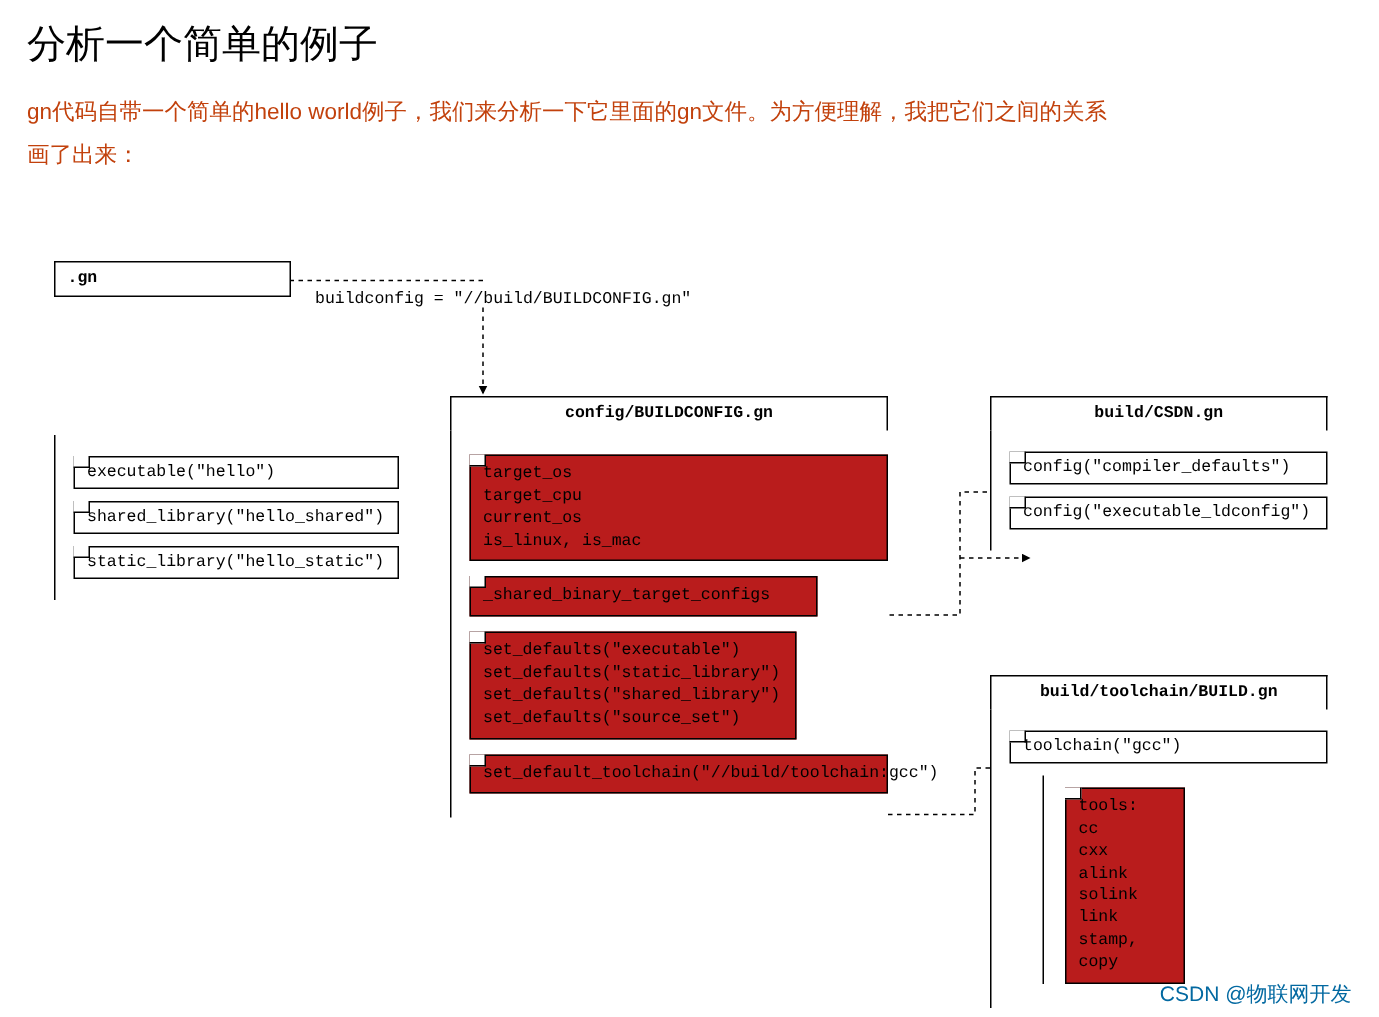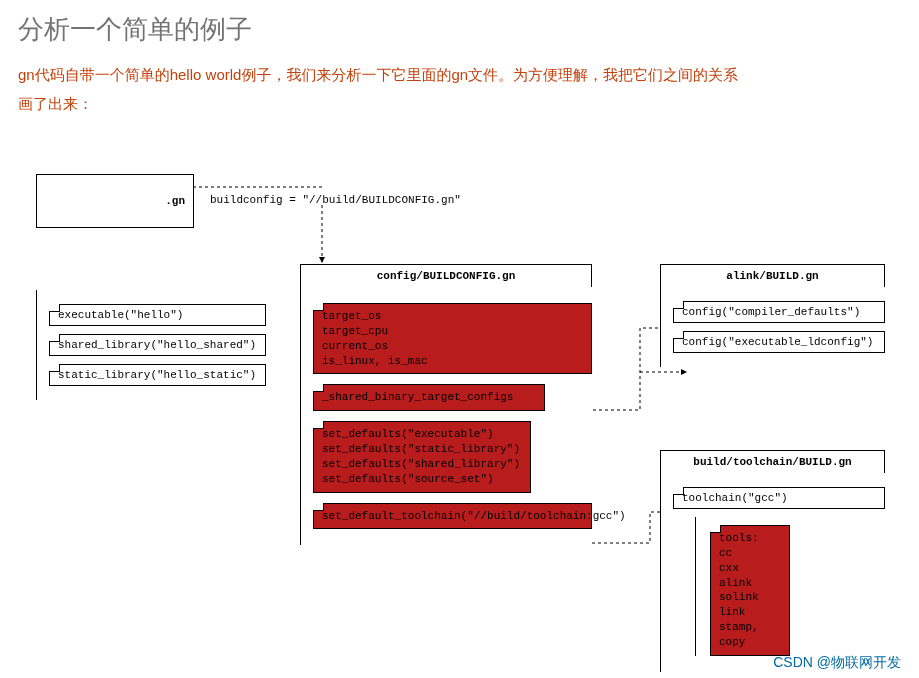--- a/index.html
+++ b/index.html
@@ -7,21 +7,21 @@
     margin: 0;
     padding: 0;
     font-family: "Microsoft YaHei", "PingFang SC", sans-serif;
     background: #fff;
     width: 919px;
     height: 678px;
     position: relative;
   }
   .title {
     font-size: 26px;
-    color: #737373;
+    color: #000000;
     padding: 12px 18px 0 18px;
     font-weight: 400;
   }
   .para {
     font-size: 15px;
     color: #c2410c;
     padding: 14px 18px 0 18px;
     line-height: 1.9;
     max-width: 760px;
   }
@@ -32,22 +32,22 @@
     width: 919px;
     height: 520px;
     font-family: "Consolas", "Courier New", monospace;
     font-size: 11px;
     color: #000;
   }
   .box {
     position: absolute;
     border: 1.5px solid #000;
     background: #fff;
-    text-align: right;
-    padding: 20px 8px;
+    text-align: left;
+    padding: 5px 8px;
     font-weight: bold;
   }
   .nodebox {
     position: absolute;
     background: #fff;
   }
   .nodehdr {
     border: 1.5px solid #000;
     border-bottom: none;
     text-align: center;
@@ -149,21 +149,21 @@
       <div class="codeitem notch" style="width:232px;">_shared_binary_target_configs</div>
       <div class="codeitem notch" style="width:218px;">set_defaults("executable")
 set_defaults("static_library")
 set_defaults("shared_library")
 set_defaults("source_set")</div>
       <div class="codeitem notch">set_default_toolchain("//build/toolchain:gcc")</div>
     </div>
   </div>
 
   <div class="nodebox" style="left:660px; top:114px; width:225px;">
-    <div class="nodehdr">alink/BUILD.gn</div>
+    <div class="nodehdr">build/CSDN.gn</div>
     <div class="nodebody">
       <div class="item notch">config("compiler_defaults")</div>
       <div class="item notch">config("executable_ldconfig")</div>
     </div>
   </div>
 
   <div class="nodebox" style="left:660px; top:300px; width:225px;">
     <div class="nodehdr">build/toolchain/BUILD.gn</div>
     <div class="nodebody">
       <div class="item notch">toolchain("gcc")</div>

